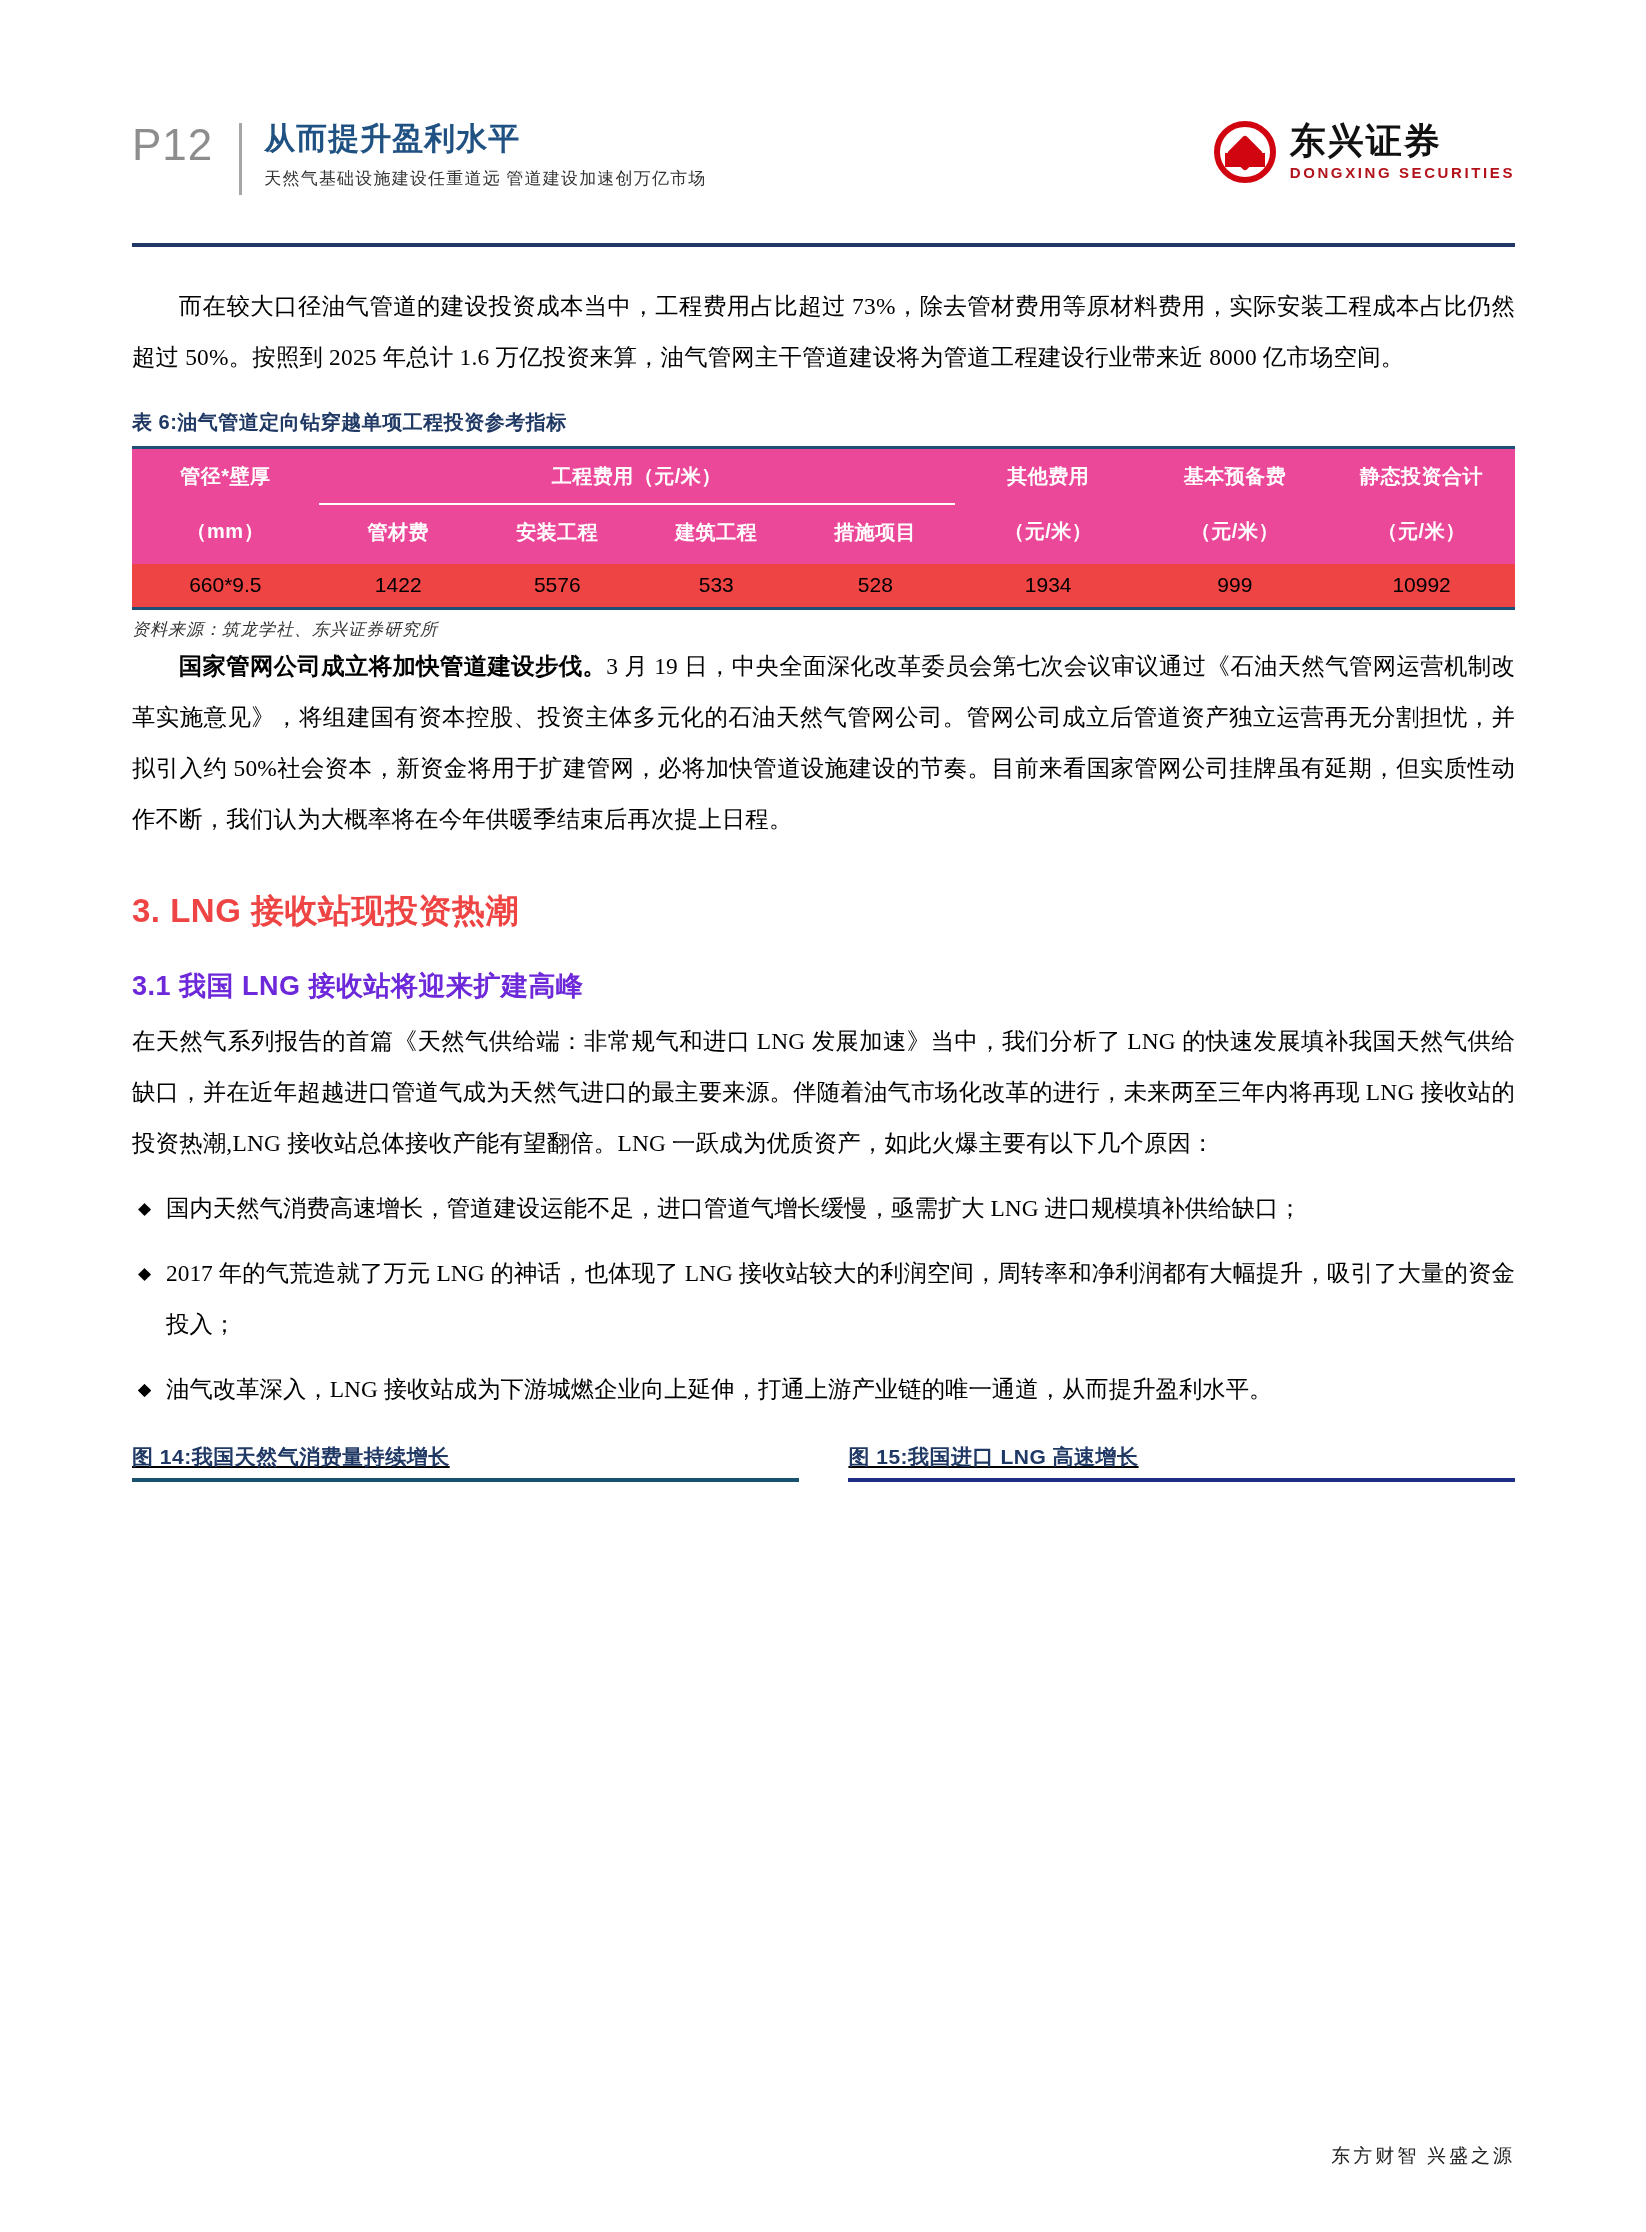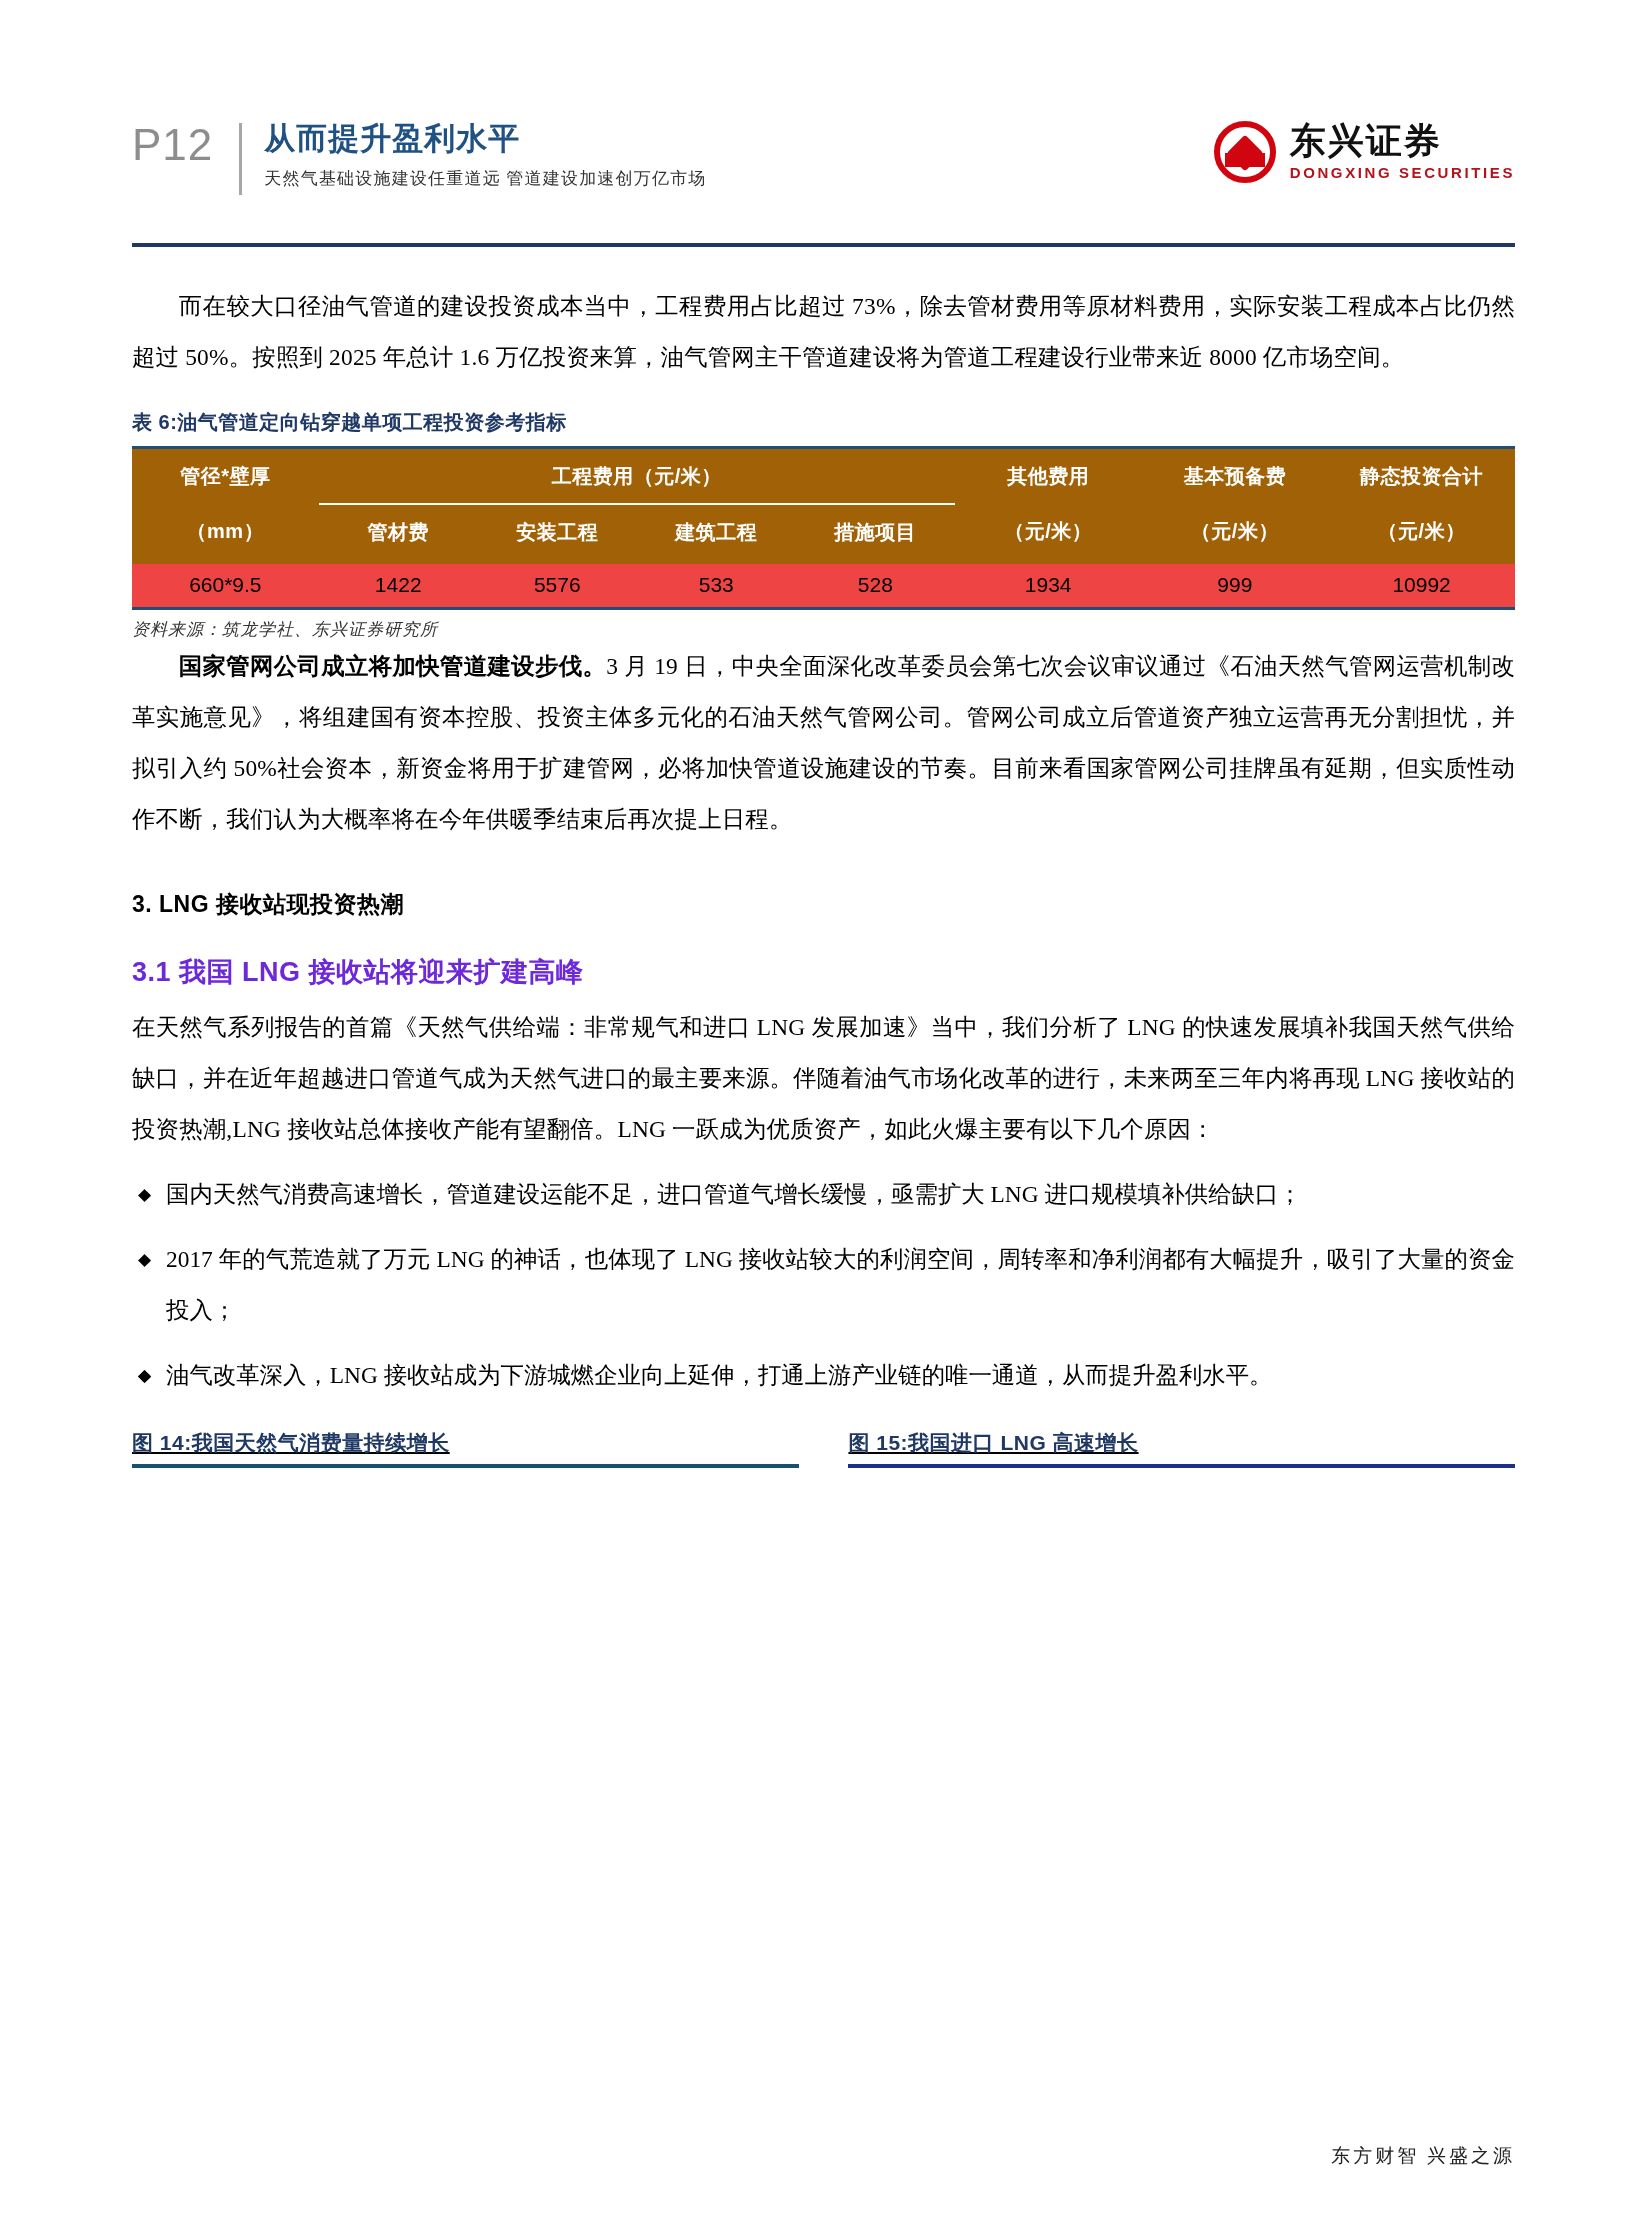--- a/index.html
+++ b/index.html
@@ -169,21 +169,21 @@
     margin: 26px 0 10px 0;
     letter-spacing: 0.5px;
   }
   table.dx {
     width: 100%;
     border-collapse: collapse;
     font-family: "Liberation Sans", sans-serif;
     table-layout: fixed;
   }
   table.dx thead td, table.dx thead th {
-    background: #a16207;
+    background: #ec4899;
     color: #ffffff;
     font-weight: bold;
     font-size: 20px;
     text-align: center;
     padding: 9px 2px;
     letter-spacing: 0.5px;
     border: none;
   }
   table.dx thead tr.r1 td { height: 36px; vertical-align: middle; }
   table.dx thead tr.r2 td { height: 36px; vertical-align: middle; padding-bottom: 14px;}
@@ -206,22 +206,22 @@
     font-style: italic;
     color: #333333;
     margin-top: 8px;
     letter-spacing: 1px;
   }
 
   
   h2.sec {
     font-family: "Liberation Sans", sans-serif;
     font-weight: bold;
-    font-size: 23px;
-    color: #000000;
+    font-size: 33px;
+    color: #ef4444;
     margin: 44px 0 8px 0;
     letter-spacing: 0.5px;
   }
   h3.sub {
     font-family: "Liberation Sans", sans-serif;
     font-weight: bold;
     font-size: 27px;
     color: #6d28d9;
     margin: 34px 0 12px 0;
     letter-spacing: 0.5px;

